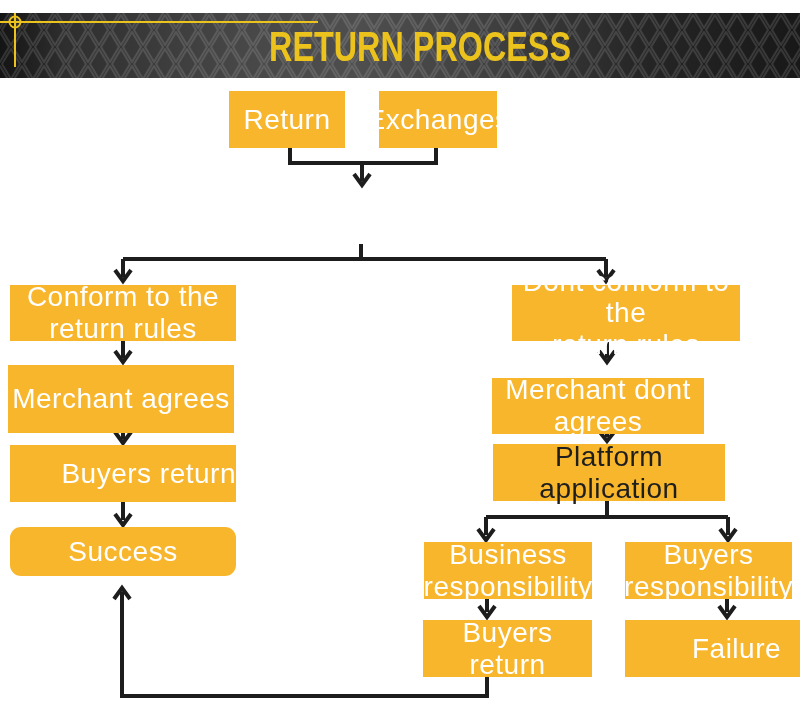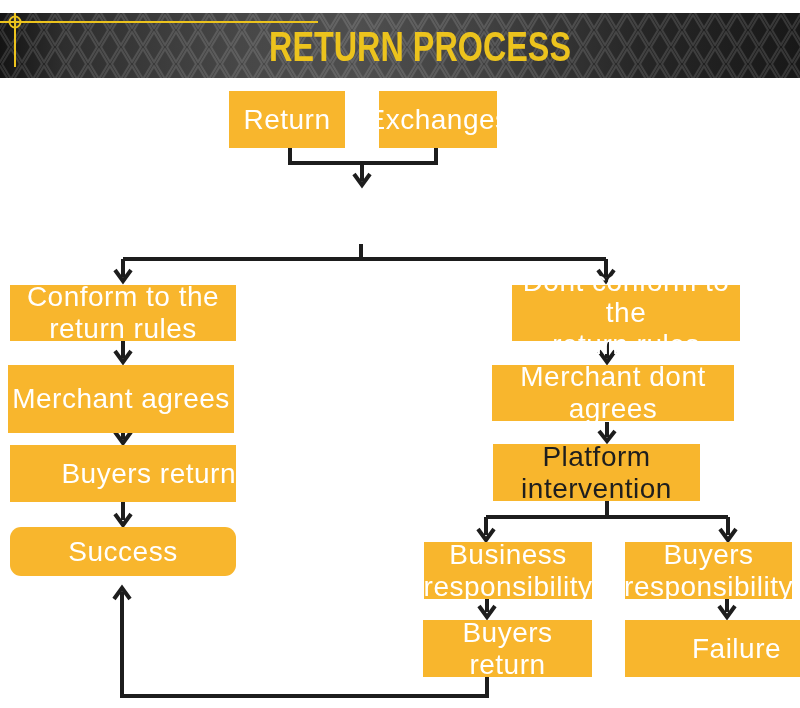--- a/index.html
+++ b/index.html
@@ -132,29 +132,29 @@
     <span>Conform to the</span>
     <span>return rules</span>
   </div>
   <div class="box" style="left:492px; top:285px; width:228px; height:56px;margin-left:20px;">
     <span>Dont conform to the</span>
     <span>return rules</span>
   </div>
   <div class="box" style="left:8px;  top:365px; width:226px; height:68px;">
     <span>Merchant agrees</span>
   </div>
-  <div class="box" style="left:492px; top:365px; width:242px; height:56px;">
+  <div class="box" style="left:492px; top:378px; width:212px; height:56px;">
     <span>Merchant dont agrees</span>
   </div>
   <div class="box" style="left:10px;  top:445px; width:226px; height:57px;align-items:flex-end;">
     <span>Buyers return</span>
   </div>
-  <div class="box dark" style="left:493px; top:444px; width:207px; height:57px;">
+  <div class="box dark" style="left:493px; top:444px; width:232px; height:57px;">
     <span>Platform</span>
-    <span>intervention</span>
+    <span>application</span>
   </div>
   <div class="box" style="left:10px;  top:527px; width:226px; height:49px;border-radius:11px;">
     <span>Success</span>
   </div>
   <div class="box" style="left:424px; top:542px; width:168px; height:57px;">
     <span>Business</span>
     <span>responsibility</span>
   </div>
   <div class="box" style="left:625px; top:542px; width:167px; height:57px;">
     <span>Buyers</span>

